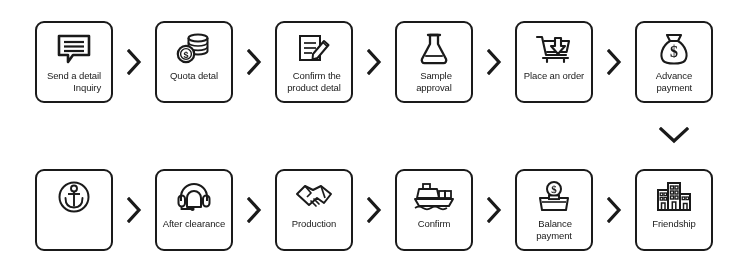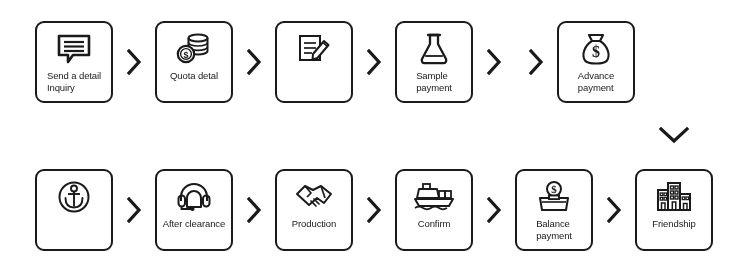--- a/index.html
+++ b/index.html
@@ -57,21 +57,21 @@
     flex: 0 0 auto;
   }
   .step-icon svg {
     display: block;
   }
 
   .step-label {
     margin-top: 2px;
     font-size: 9.5px;
     line-height: 11.5px;
-    text-align: left;
+    text-align: right;
     letter-spacing: -0.1px;
     white-space: pre-line;
     color: #1a1a1a;
     padding: 0 2px;
   }
 
   
   .chev {
     width: 42px;
     height: 82px;
@@ -144,46 +144,61 @@
       <div class="step-icon">
         <svg width="36" height="34" viewBox="0 0 36 34">
           <rect x="4" y="4" width="20" height="24" fill="none" stroke="#1a1a1a" stroke-width="2"></rect>
           <line x1="8" y1="11" x2="20" y2="11" stroke="#1a1a1a" stroke-width="1.7"></line>
           <line x1="8" y1="16" x2="20" y2="16" stroke="#1a1a1a" stroke-width="1.7"></line>
           <line x1="8" y1="21" x2="16" y2="21" stroke="#1a1a1a" stroke-width="1.7"></line>
           <path d="M17 22 L28 9 L32.5 13 L21.5 26 L16.5 27.5 Z" fill="#ffffff" stroke="#1a1a1a" stroke-width="2" stroke-linejoin="round"></path>
           <line x1="27" y1="10.5" x2="31.2" y2="14.3" stroke="#1a1a1a" stroke-width="1.6"></line>
         </svg>
       </div>
+      <div class="step-label">Confirm the
+product detal</div>
     </div>
 
     <div class="chev">
       <svg width="15" height="26" viewBox="0 0 15 26">
           <polyline points="2,2 12,13 2,24" fill="none" stroke="#1a1a1a" stroke-width="3.2" stroke-linecap="square"></polyline>
         </svg>
     </div>
 
     <div class="step">
       <div class="step-icon">
         <svg width="32" height="34" viewBox="0 0 32 34">
           <path d="M12 3 H20 V12 L28 27 a3 3 0 0 1 -2.6 4.2 H6.6 A3 3 0 0 1 4 27 L12 12 Z" fill="none" stroke="#1a1a1a" stroke-width="2.3" stroke-linejoin="round"></path>
           <line x1="10" y1="3" x2="22" y2="3" stroke="#1a1a1a" stroke-width="2.3" stroke-linecap="round"></line>
           <path d="M7.2 24 H24.8" fill="none" stroke="#1a1a1a" stroke-width="1.8"></path>
         </svg>
       </div>
       <div class="step-label">Sample
-payment</div>
-    </div>
-
-    <div class="chev">
-      <svg width="15" height="26" viewBox="0 0 15 26">
-          <polyline points="2,2 12,13 2,24" fill="none" stroke="#1a1a1a" stroke-width="3.2" stroke-linecap="square"></polyline>
-        </svg>
-    </div>
-
+approval</div>
+    </div>
+
+    <div class="chev">
+      <svg width="15" height="26" viewBox="0 0 15 26">
+          <polyline points="2,2 12,13 2,24" fill="none" stroke="#1a1a1a" stroke-width="3.2" stroke-linecap="square"></polyline>
+        </svg>
+    </div>
+
+    <div class="step">
+      <div class="step-icon">
+        <svg width="40" height="32" viewBox="0 0 40 32">
+          <path d="M3 4 H8 L12 22 H32" fill="none" stroke="#1a1a1a" stroke-width="2.1" stroke-linecap="round" stroke-linejoin="round"></path>
+          <path d="M9.6 8 H35 L32.6 19 H12.2" fill="none" stroke="#1a1a1a" stroke-width="2.1" stroke-linejoin="round"></path>
+          <path d="M21 5 H27 V13 H31 L24 21 L17 13 H21 Z" fill="#ffffff" stroke="#1a1a1a" stroke-width="2.1" stroke-linejoin="round"></path>
+          <line x1="9" y1="25" x2="34" y2="25" stroke="#1a1a1a" stroke-width="2.1" stroke-linecap="round"></line>
+          <line x1="13" y1="25" x2="13" y2="29" stroke="#1a1a1a" stroke-width="2.1" stroke-linecap="round"></line>
+          <line x1="30" y1="25" x2="30" y2="29" stroke="#1a1a1a" stroke-width="2.1" stroke-linecap="round"></line>
+        </svg>
+      </div>
+      <div class="step-label">Place an order</div>
+    </div>
 
     <div class="chev">
       <svg width="15" height="26" viewBox="0 0 15 26">
           <polyline points="2,2 12,13 2,24" fill="none" stroke="#1a1a1a" stroke-width="3.2" stroke-linecap="square"></polyline>
         </svg>
     </div>
 
     <div class="step">
       <div class="step-icon">
         <svg width="34" height="34" viewBox="0 0 34 34">

